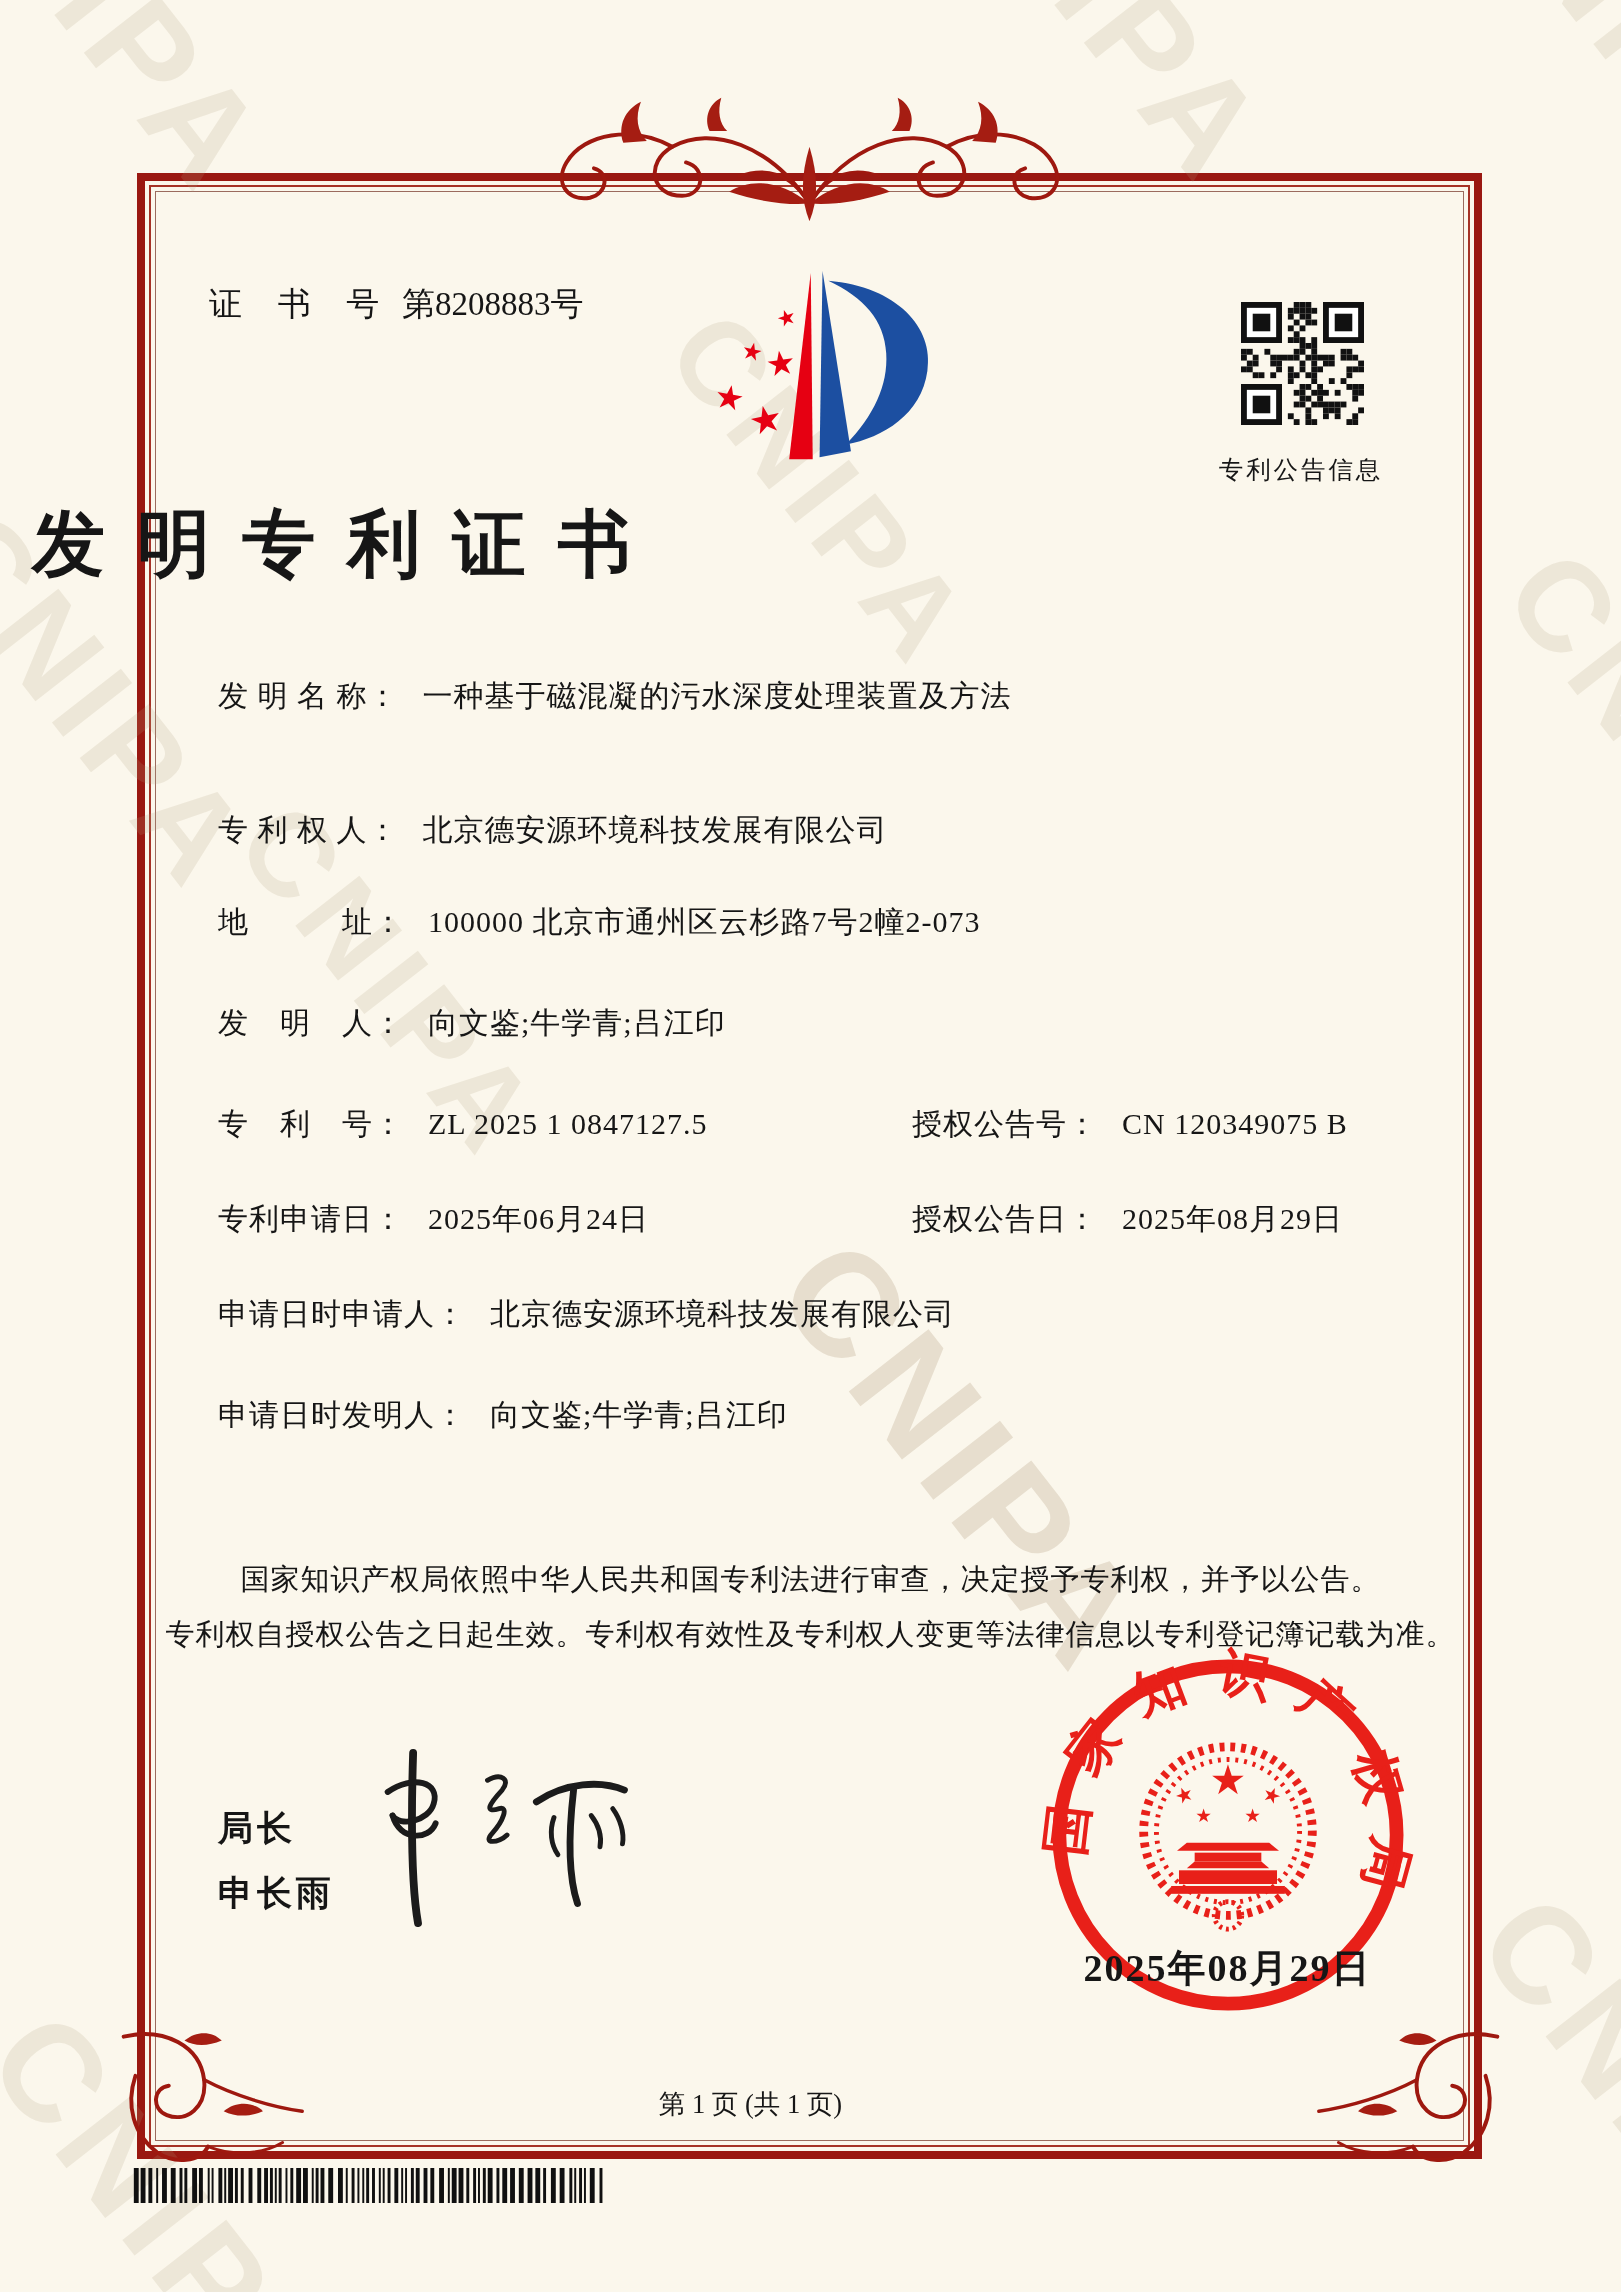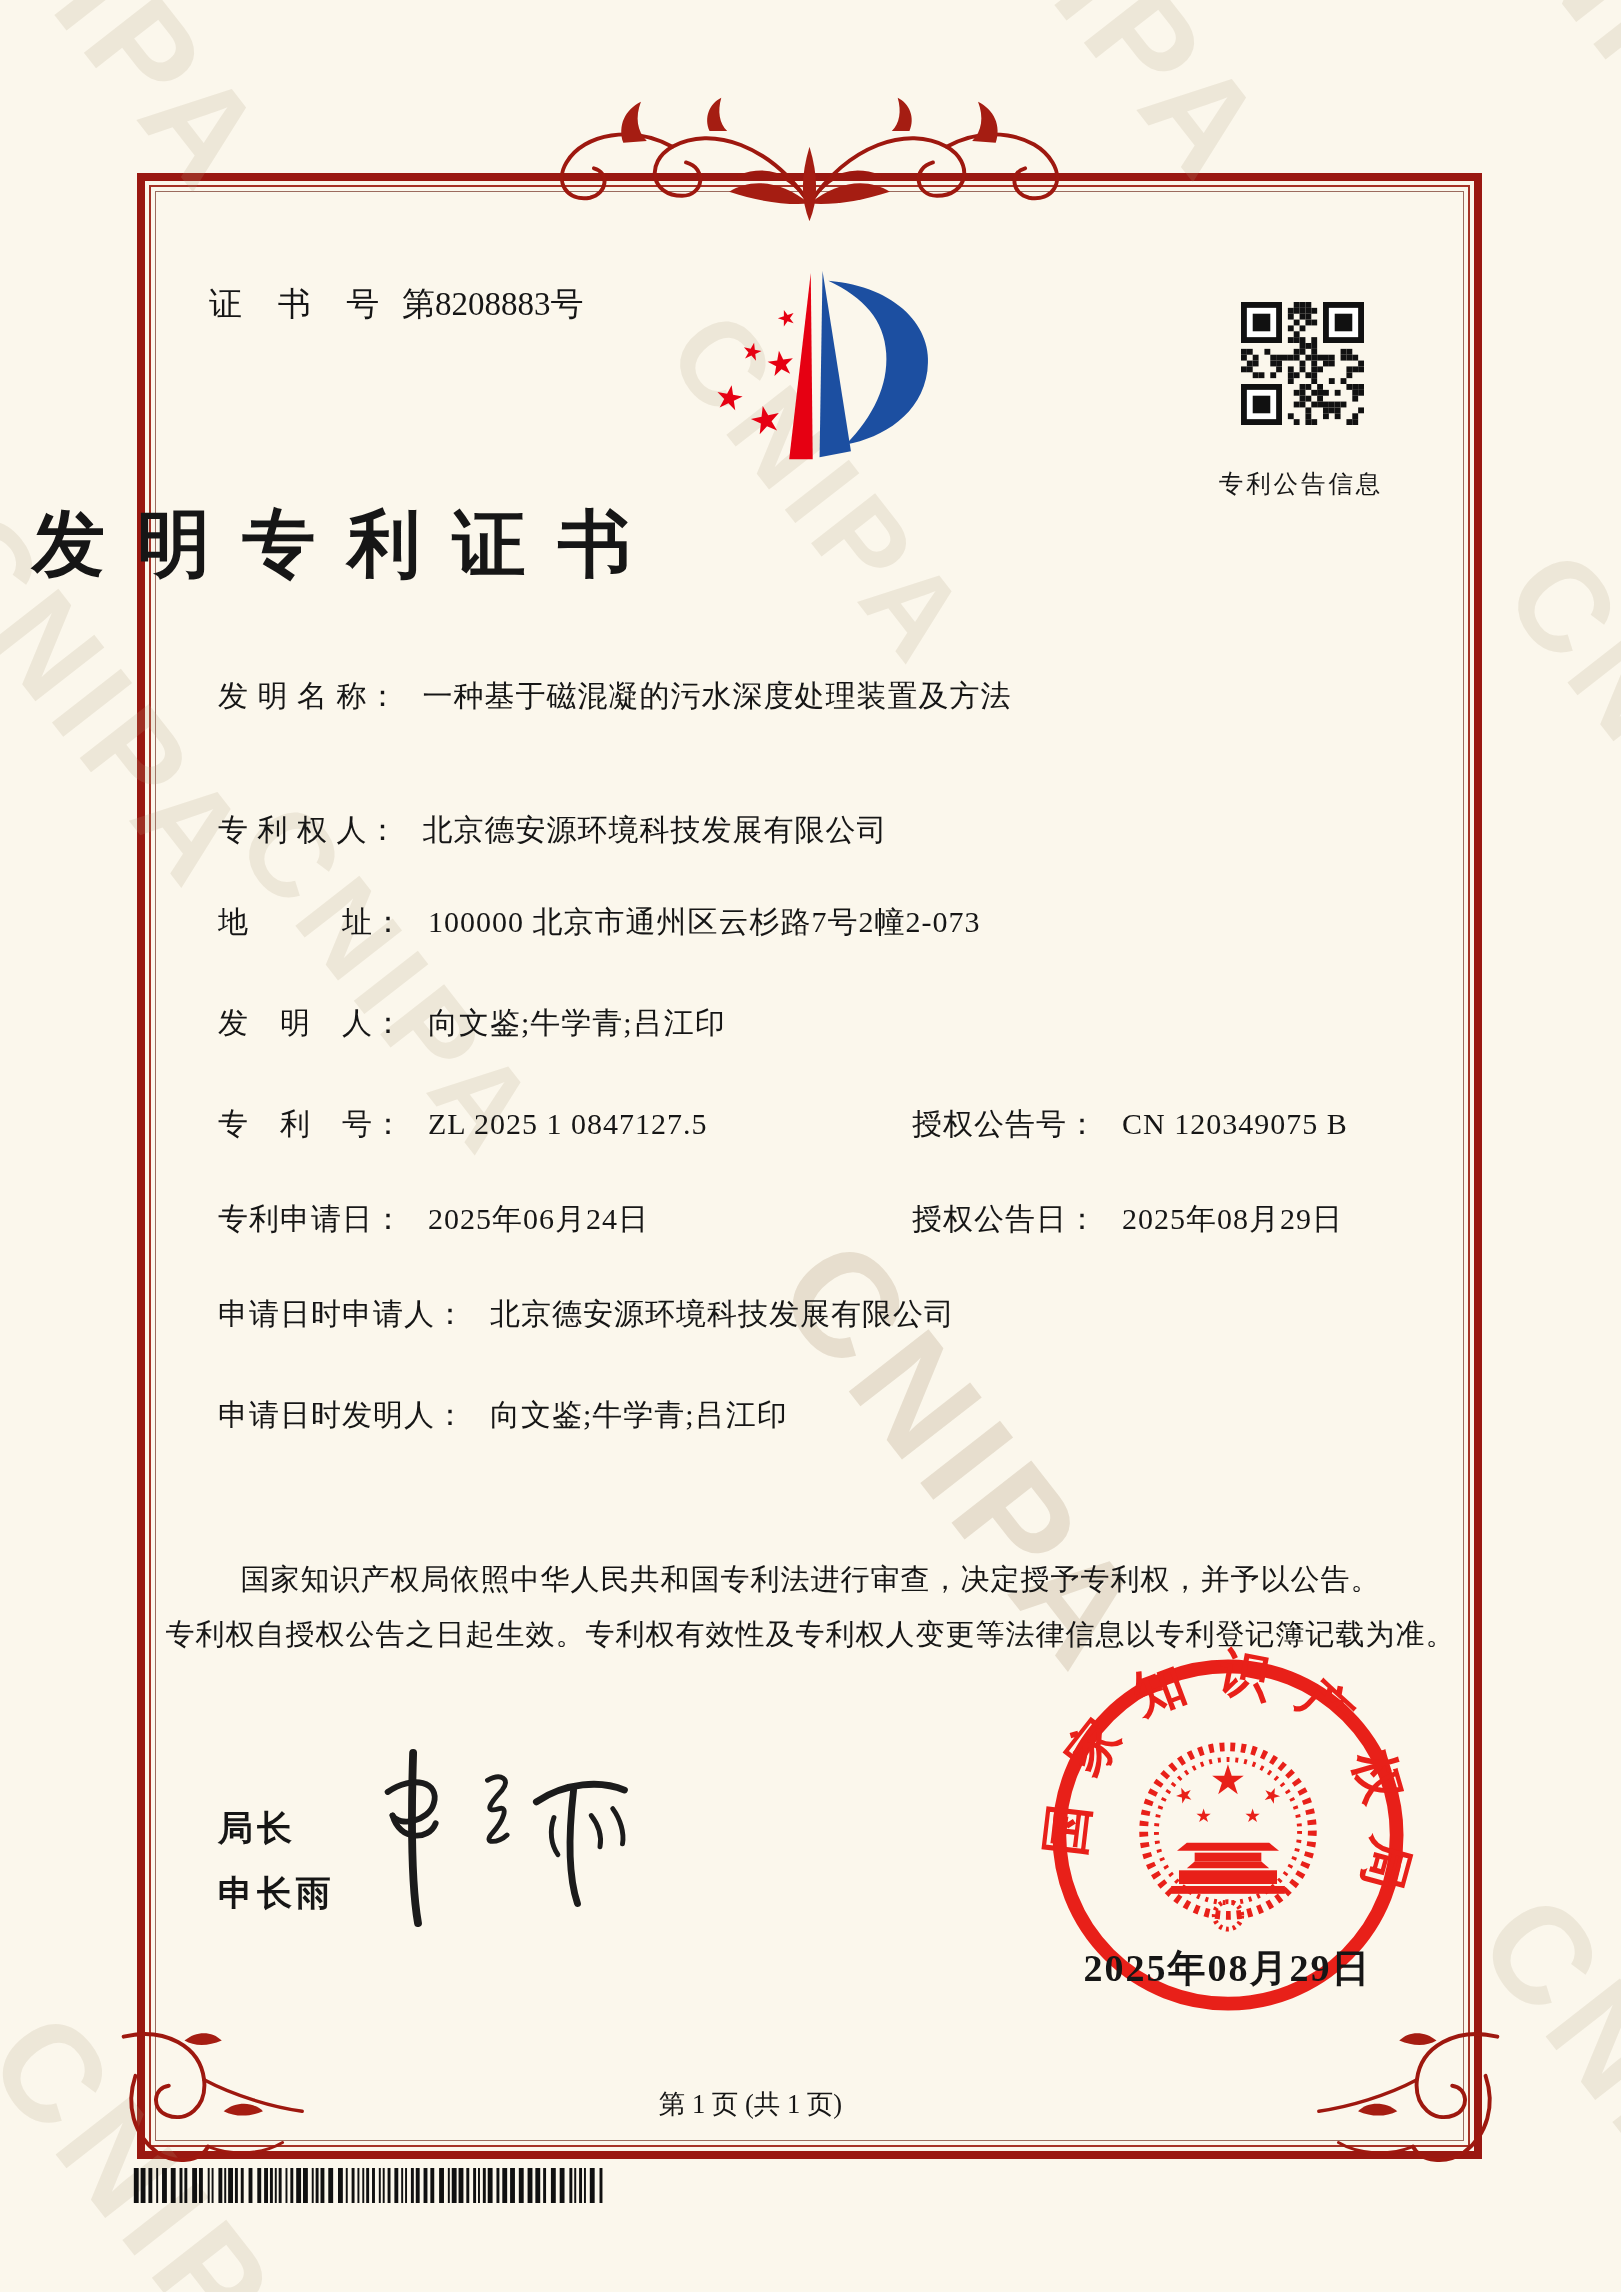--- a/index.html
+++ b/index.html
@@ -12,21 +12,21 @@
   
   .frame{position:absolute;left:137px;top:173px;width:1345px;height:1986px;
          border:8.8px solid #9a1811;box-sizing:border-box;z-index:1;}
   .frame-inner1{position:absolute;inset:3.9px;border:2.9px solid #a63226;}
   .frame-inner2{position:absolute;inset:3.9px;border:1px solid #9b6b5e;}
   .deco{position:absolute;z-index:4;}
   .content{position:absolute;left:0;top:0;width:1621px;height:2293px;z-index:5;}
   .certno{position:absolute;left:209px;top:282px;font-size:33px;}
   .certno .sp{letter-spacing:13.7px;margin-right:9px;}
   .qr-wrap{position:absolute;left:1241px;top:302px;}
-  .qr-caption{position:absolute;left:1198px;top:467px;width:206px;text-align:center;
+  .qr-caption{position:absolute;left:1198px;top:453px;width:206px;text-align:center;
               font-size:24.5px;letter-spacing:2.9px;}
   .doc-title{position:absolute;left:0;top:496px;width:1621px;text-align:left;
              font-size:73px;font-weight:700;letter-spacing:0.44em;padding-left:0.44em;
              box-sizing:border-box;}
   .row{position:absolute;left:218px;display:flex;align-items:baseline;font-size:30px;
        letter-spacing:1px;white-space:nowrap;}
   .row.rcol{left:912px;}
   .row .val{margin-left:24px;}
   .notice{position:absolute;left:154px;width:1313px;text-align:center;font-size:29px;
           letter-spacing:1px;white-space:nowrap;}

